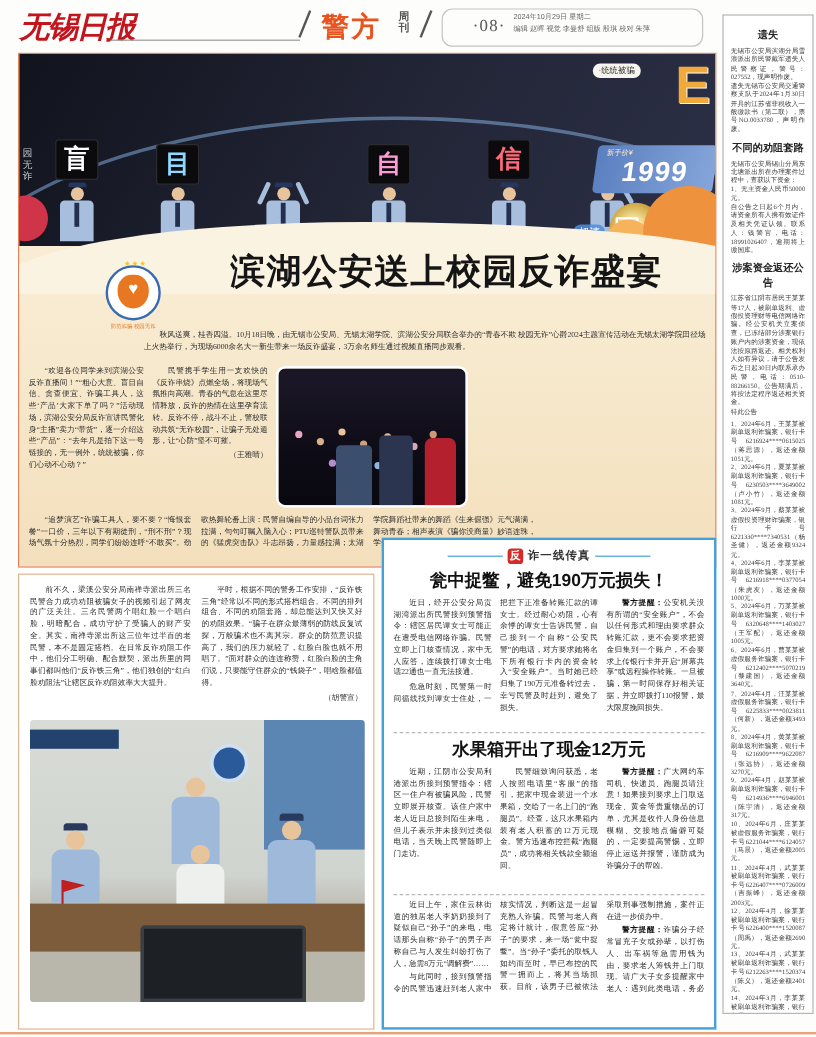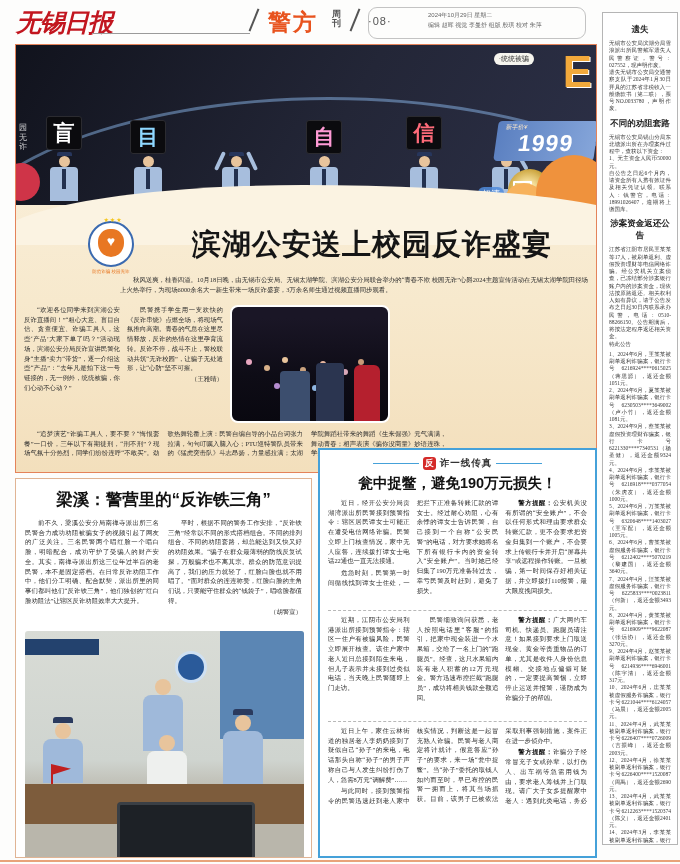--- a/index.html
+++ b/index.html
@@ -9,21 +9,21 @@
   .sans{font-family:"Liberation Sans","DejaVu Sans",sans-serif;}
 
   
   .masthead{left:16px;top:6px;font-size:25px;font-weight:bold;color:#c2161f;
             font-style:italic;letter-spacing:-1px;}
   .mast-rule{left:92px;top:33px;width:158px;height:1px;background:#9a9a9a;}
   .slash{width:2px;height:24px;background:#555;transform:rotate(22deg);top:8px;}
   .sec-title{left:268px;top:7px;font-size:23px;font-weight:900;color:#e8531e;letter-spacing:2px;}
   .sec-sub{left:332px;top:10px;width:10px;font-size:9px;color:#555;line-height:1.05;font-weight:bold;}
   .hdr-box{left:368px;top:7px;width:216px;height:30px;border:1px solid #c3c3c3;border-radius:9px;}
-  .page-no{left:368px;top:15px;font-size:11px;color:#555;letter-spacing:1px;}
+  .page-no{left:394px;top:15px;font-size:14px;color:#555;letter-spacing:1px;font-family:Liberation Serif, serif;}
   .dateblk{left:428px;top:11px;font-size:6px;color:#666;line-height:1.6;}
 
   
   .notice-col{left:602px;top:12px;width:76px;height:833px;border:1px solid #b5b5b5;
               box-sizing:border-box;padding:6px 6px;background:#fff;overflow:hidden;}
   .notice-col h3{margin:5px 0 4px;font-size:8.5px;text-align:center;color:#222;
                  font-family:"Liberation Sans",sans-serif;}
   .ntxt{font-size:5.5px;line-height:1.32;color:#3a3a3a;text-align:justify;white-space:pre-line;}
 
   
@@ -63,21 +63,21 @@
   .wave{left:-20px;top:140px;width:640px;height:60px;background:#fbf3e2;
         border-radius:48% 52% 0 0 / 55px 38px 0 0;}
 
   .kicker{left:0;top:166px;width:582px;text-align:center;font-size:11px;font-weight:bold;color:#3a3a3a;letter-spacing:3px;}
   .badge{left:72px;top:176px;width:46px;height:46px;border-radius:50%;border:2px solid #3a6ab0;
          background:#fff;box-sizing:border-box;text-align:center;}
   .shield{width:26px;height:28px;margin:6px auto 0;background:#e87722;border-radius:45% 45% 50% 50%;
           color:#fff;font-size:14px;line-height:26px;}
   .badge-stars{position:absolute;top:-7px;left:0;width:46px;text-align:center;font-size:6px;color:#f5c518;letter-spacing:1px;}
   .badge-cap{left:60px;top:224px;width:70px;text-align:center;font-size:4.5px;color:#e87722;}
-  .headline{left:118px;top:180px;width:456px;text-align:center;font-size:29px;font-weight:900;color:#151515;letter-spacing:1px;padding-left:10px;}
+  .headline{left:118px;top:162px;width:456px;text-align:center;font-size:29px;font-weight:900;color:#151515;letter-spacing:1px;padding-left:10px;}
   .bodytxt{font-size:6.4px;line-height:1.52;text-align:justify;color:#2c2c2c;}
   .indent{text-indent:13px;}
   .bandA{left:104px;top:230px;width:468px;height:26px;overflow:hidden;}
   .bandB{left:8px;top:260px;width:566px;height:118px;display:flex;gap:7px;}
   .bcol{width:96px;height:118px;overflow:hidden;}
   .byline{text-align:right;font-size:6.4px;color:#2c2c2c;margin-top:2px;}
   .bandC{left:8px;top:384px;width:566px;height:42px;overflow:hidden;column-count:4;column-gap:8px;}
   .photo1{width:186px;height:118px;border-radius:8px;background:linear-gradient(180deg,#2b3542 12%,#141820 55%,#0d1014);
           position:relative;overflow:hidden;flex:none;border:2px solid #fff;box-sizing:border-box;}
   .p1txt{position:absolute;top:8px;right:10px;font-size:8px;font-weight:bold;color:#e03030;letter-spacing:2px;}
@@ -264,21 +264,20 @@
       <div class="sil" style="left:48px;bottom:0;width:30px;height:50px;background:#3c4e6e;"></div>
       <div class="sil" style="left:84px;bottom:0;width:28px;height:58px;background:#2b3550;"></div>
       <div class="vest"></div>
     </div>
   </div>
 
   <div class="abs bandC bodytxt indent">“追梦演艺”诈骗工具人，要不要？“悔恨套餐”一口价，三年以下有期徒刑，“刑不刑”？现场气氛十分热烈，同学们纷纷连呼“不敢买”。劲歌热舞轮番上演：民警自编自导的小品台词张力拉满，句句叮嘱入脑入心；PTU巡特警队员带来的《猛虎突击队》斗志昂扬，力量感拉满；太湖学院舞蹈社带来的舞蹈《生来倔强》元气满满，舞动青春；相声表演《骗你没商量》妙语连珠，学生捧腹不断，反诈干货满满。</div>
 </div>
 
 <div class="abs lx-box">
-  <div class="lx-head sans">梁溪：警营里的“反诈铁三角”</div>
   <div class="lx-cols">
     <div class="bodytxt indent">前不久，梁溪公安分局南禅寺派出所三名民警合力成功劝阻被骗女子的视频引起了网友的广泛关注。三名民警两个唱红脸一个唱白脸，明暗配合，成功守护了受骗人的财产安全。其实，南禅寺派出所这三位年过半百的老民警，本不是固定搭档。在日常反诈劝阻工作中，他们分工明确、配合默契，派出所里的同事们都叫他们“反诈铁三角”，他们独创的“红白脸劝阻法”让辖区反诈劝阻效率大大提升。</div>
     <div class="bodytxt indent">平时，根据不同的警务工作安排，“反诈铁三角”经常以不同的形式搭档组合。不同的排列组合、不同的劝阻套路，却总能达到又快又好的劝阻效果。“骗子在群众最薄弱的防线反复试探，万般骗术也不离其宗。群众的防范意识提高了，我们的压力就轻了，红脸白脸也就不用唱了。”面对群众的连连称赞，红脸白脸的主角们说，只要能守住群众的“钱袋子”，唱啥脸都值得。</div>
     <div class="byline">（胡警宣）</div>
   </div>
   <div class="bank-photo">
     <div class="bp-sign"></div>
     <div class="bp-panel"></div>
     <div class="bp-emblem"></div>
     <div class="fig" style="left:18px;top:86px;">
@@ -315,20 +314,21 @@
 
   <div class="fa-head sans">瓮中捉鳖，避免190万元损失！</div>
   <div class="fa-cols bodytxt h1cols">
     <p class="indent">近日，经开公安分局贡湖湾派出所民警接到预警指令：辖区居民谭女士可能正在遭受电信网络诈骗。民警立即上门核查情况，家中无人应答，连续拨打谭女士电话22通也一直无法接通。</p>
     <p class="indent">危急时刻，民警第一时间循线找到谭女士住处，一把拦下正准备转账汇款的谭女士。经过耐心劝阻，心有余悸的谭女士告诉民警，自己接到一个自称“公安民警”的电话，对方要求她将名下所有银行卡内的资金转入“安全账户”。当时她已经归集了190万元准备转过去，幸亏民警及时赶到，避免了损失。</p>
     <p class="indent"><b class="rm">警方提醒：</b><span>公安机关没有所谓的“安全账户”，不会以任何形式和理由要求群众转账汇款，更不会要求把资金归集到一个账户，不会要求上传银行卡并开启“屏幕共享”或远程操作转账。一旦被骗，第一时间保存好相关证据，并立即拨打110报警，最大限度挽回损失。</span></p>
   </div>
 
   <div class="dash-div"></div>
 
+  <div class="fa-head sans">水果箱开出了现金12万元</div>
   <div class="fa-cols bodytxt h2cols">
     <p class="indent">近期，江阴市公安局利港派出所接到预警指令：辖区一住户有被骗风险，民警立即展开核查。该住户家中老人近日总接到陌生来电，但儿子表示并未接到过类似电话，当天晚上民警随即上门走访。</p>
     <p class="indent">民警细致询问获悉，老人按照电话里“客服”的指引，把家中现金装进一个水果箱，交给了一名上门的“跑腿员”。经查，这只水果箱内装有老人积蓄的12万元现金。警方迅速布控拦截“跑腿员”，成功将相关钱款全额追回。</p>
     <p class="indent"><b class="rm">警方提醒：</b><span>广大网约车司机、快递员、跑腿员请注意！如果接到要求上门取送现金、黄金等贵重物品的订单，尤其是收件人身份信息模糊、交接地点偏僻可疑的，一定要提高警惕，立即停止运送并报警，谨防成为诈骗分子的帮凶。</span></p>
   </div>
 
   <div class="dash-div"></div>
 
   <div class="fa-cols bodytxt h3cols">
     <p class="indent">近日上午，家住云林街道的独居老人李奶奶接到了疑似自己“孙子”的来电，电话那头自称“孙子”的男子声称自己与人发生纠纷打伤了人，急需8万元“调解费”……</p>

